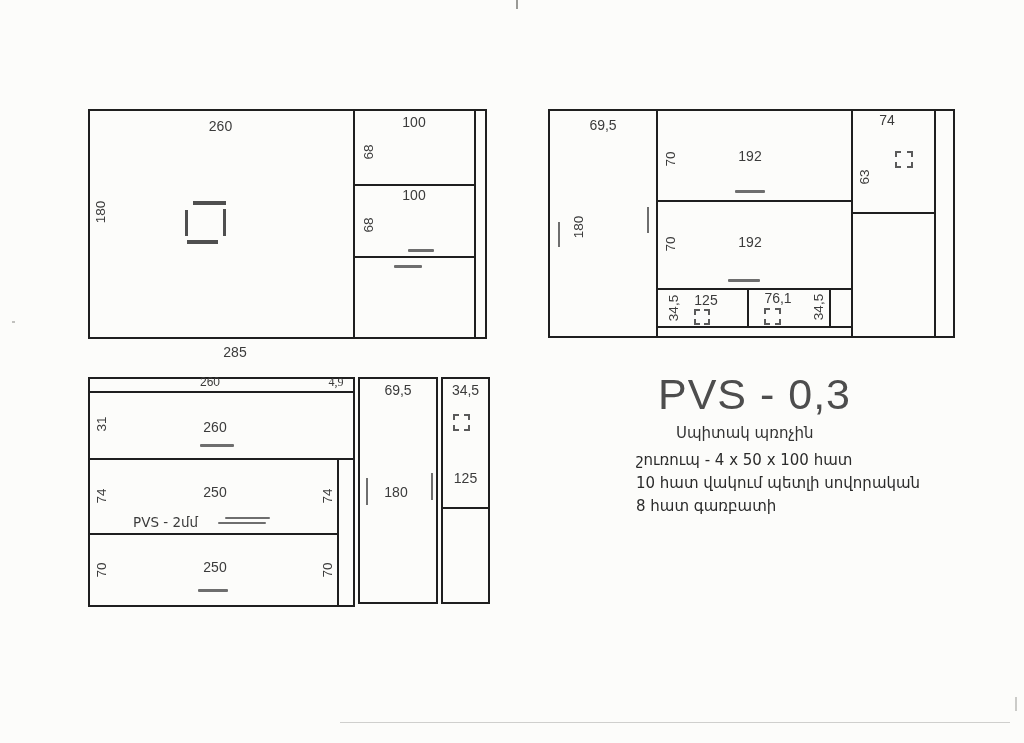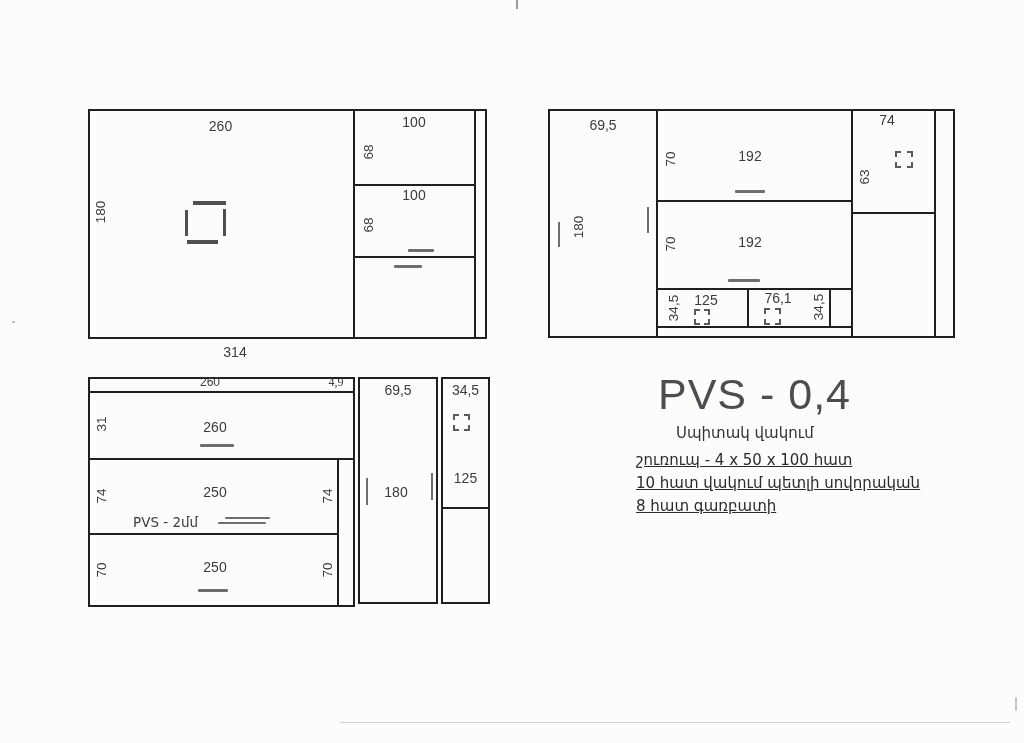--- a/index.html
+++ b/index.html
@@ -43,21 +43,21 @@
   <div class="vline" style="left:474px;top:109px;height:230px;"></div>
   <div class="hline" style="left:353px;top:184px;width:121px;"></div>
   <div class="hline" style="left:353px;top:256px;width:121px;"></div>
 
   <div class="dim" style="left:88px;top:118px;width:265px;">260</div>
   <div class="vdim" style="left:82px;top:204px;">180</div>
   <div class="dim" style="left:355px;top:114px;width:118px;">100</div>
   <div class="vdim" style="left:350px;top:144px;">68</div>
   <div class="dim" style="left:355px;top:187px;width:118px;">100</div>
   <div class="vdim" style="left:350px;top:217px;">68</div>
-  <div class="dim" style="left:175px;top:344px;width:120px;">314</div>
+  <div class="dim" style="left:175px;top:344px;width:120px;">285</div>
 
   <div class="dash" style="left:408px;top:249px;width:26px;"></div>
   <div class="dash" style="left:394px;top:265px;width:28px;"></div>
 
   <div class="bracket" style="left:183px;top:198px;width:44px;height:48px;">
     <span class="bt" style="left:10px;top:3px;width:33px;"></span>
     <span class="bb" style="left:4px;top:42px;width:31px;"></span>
     <span class="bl" style="left:2px;top:12px;height:26px;"></span>
     <span class="br" style="left:40px;top:11px;height:27px;"></span>
   </div>
@@ -127,21 +127,21 @@
   <div class="dim" style="left:358px;top:484px;width:76px;">180</div>
   <div class="tick" style="left:366px;top:478px;height:27px;"></div>
   <div class="tick" style="left:431px;top:473px;height:27px;"></div>
 
   <div class="rect" style="left:441px;top:377px;width:45px;height:223px;"></div>
   <div class="hline" style="left:441px;top:507px;width:49px;"></div>
   <div class="dim" style="left:441px;top:382px;width:49px;">34,5</div>
   <div class="dsq" style="left:453px;top:414px;width:13px;height:13px;"></div>
   <div class="dim" style="left:441px;top:470px;width:49px;">125</div>
 
-  <div class="title" style="left:658px;top:370px;">PVS - 0,4</div>
-  <div class="subtitle" style="left:676px;top:424px;">Սպիտակ վակում</div>
-  <div class="speclist" style="left:636px;top:449px;text-decoration:underline;">
+  <div class="title" style="left:658px;top:370px;">PVS - 0,3</div>
+  <div class="subtitle" style="left:676px;top:424px;">Սպիտակ պռոչին</div>
+  <div class="speclist" style="left:636px;top:449px;">
     <div>շուռուպ - 4 x 50 x 100 հատ</div>
     <div>10 հատ վակում պետլի սովորական</div>
     <div>8 հատ գառբատի</div>
   </div>
 
 </div>
 
 </body></html>

